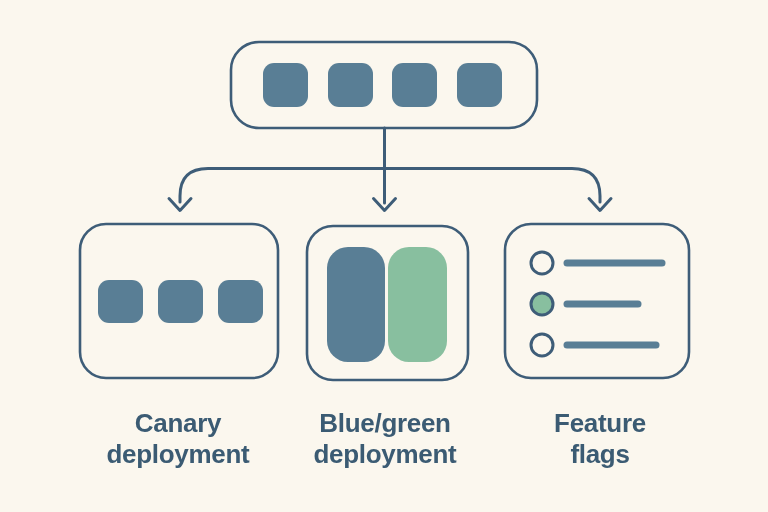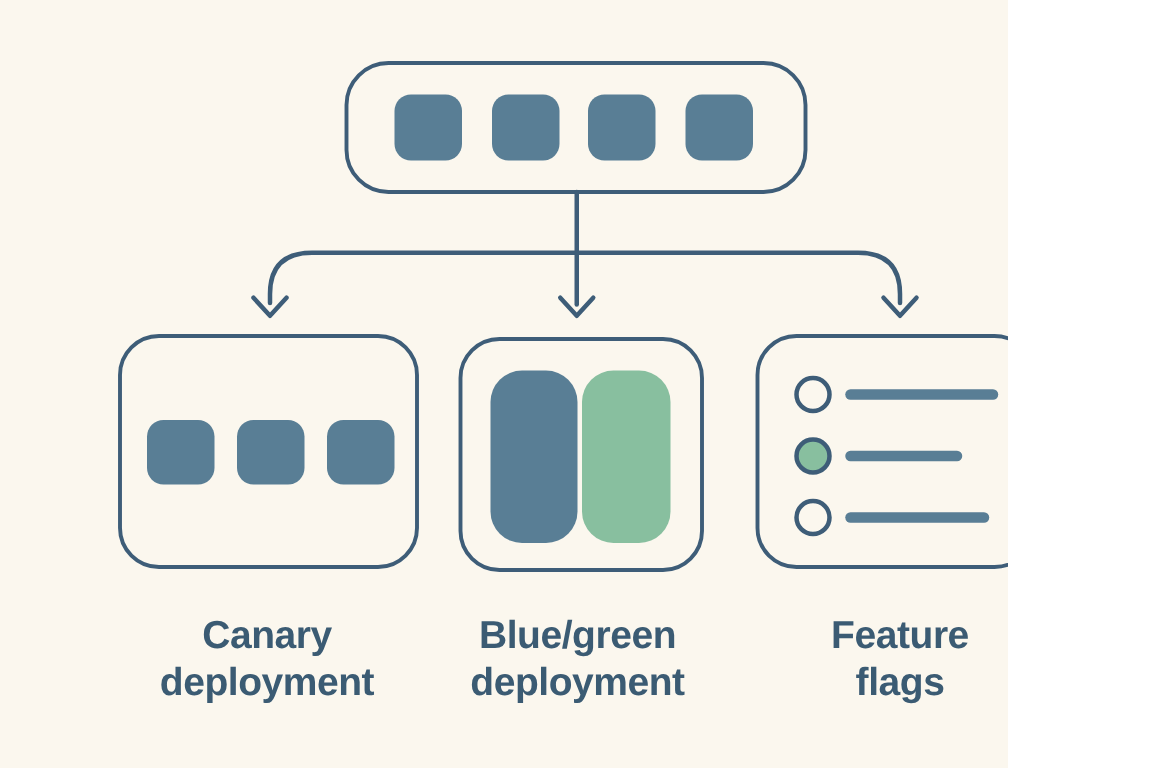--- a/index.html
+++ b/index.html
@@ -1,18 +1,18 @@
 <!DOCTYPE html>
 <html style="--background: #fbf7ee; --outline: #3e5d78; --slate: #597e95; --green: #88bf9f; --text: #3b5b73;"><head>
 <meta charset="utf-8">
 <style>
   html, body { margin: 0; padding: 0; }
   .canvas {
     position: relative;
-    width: 672px;
+    width: 768px;
     height: 512px;
     background: var(--background, #fbf7ee);
     overflow: hidden;
     font-family: "Liberation Sans", sans-serif;
   }
   svg.diagram { position: absolute; inset: 0; display: block; }
 
   .node-box   { fill: none; stroke: var(--outline, #3e5d78); stroke-width: 2.6; }
   .seg        { fill: var(--slate, #597e95); }
   .pill-blue  { fill: var(--slate, #597e95); }

